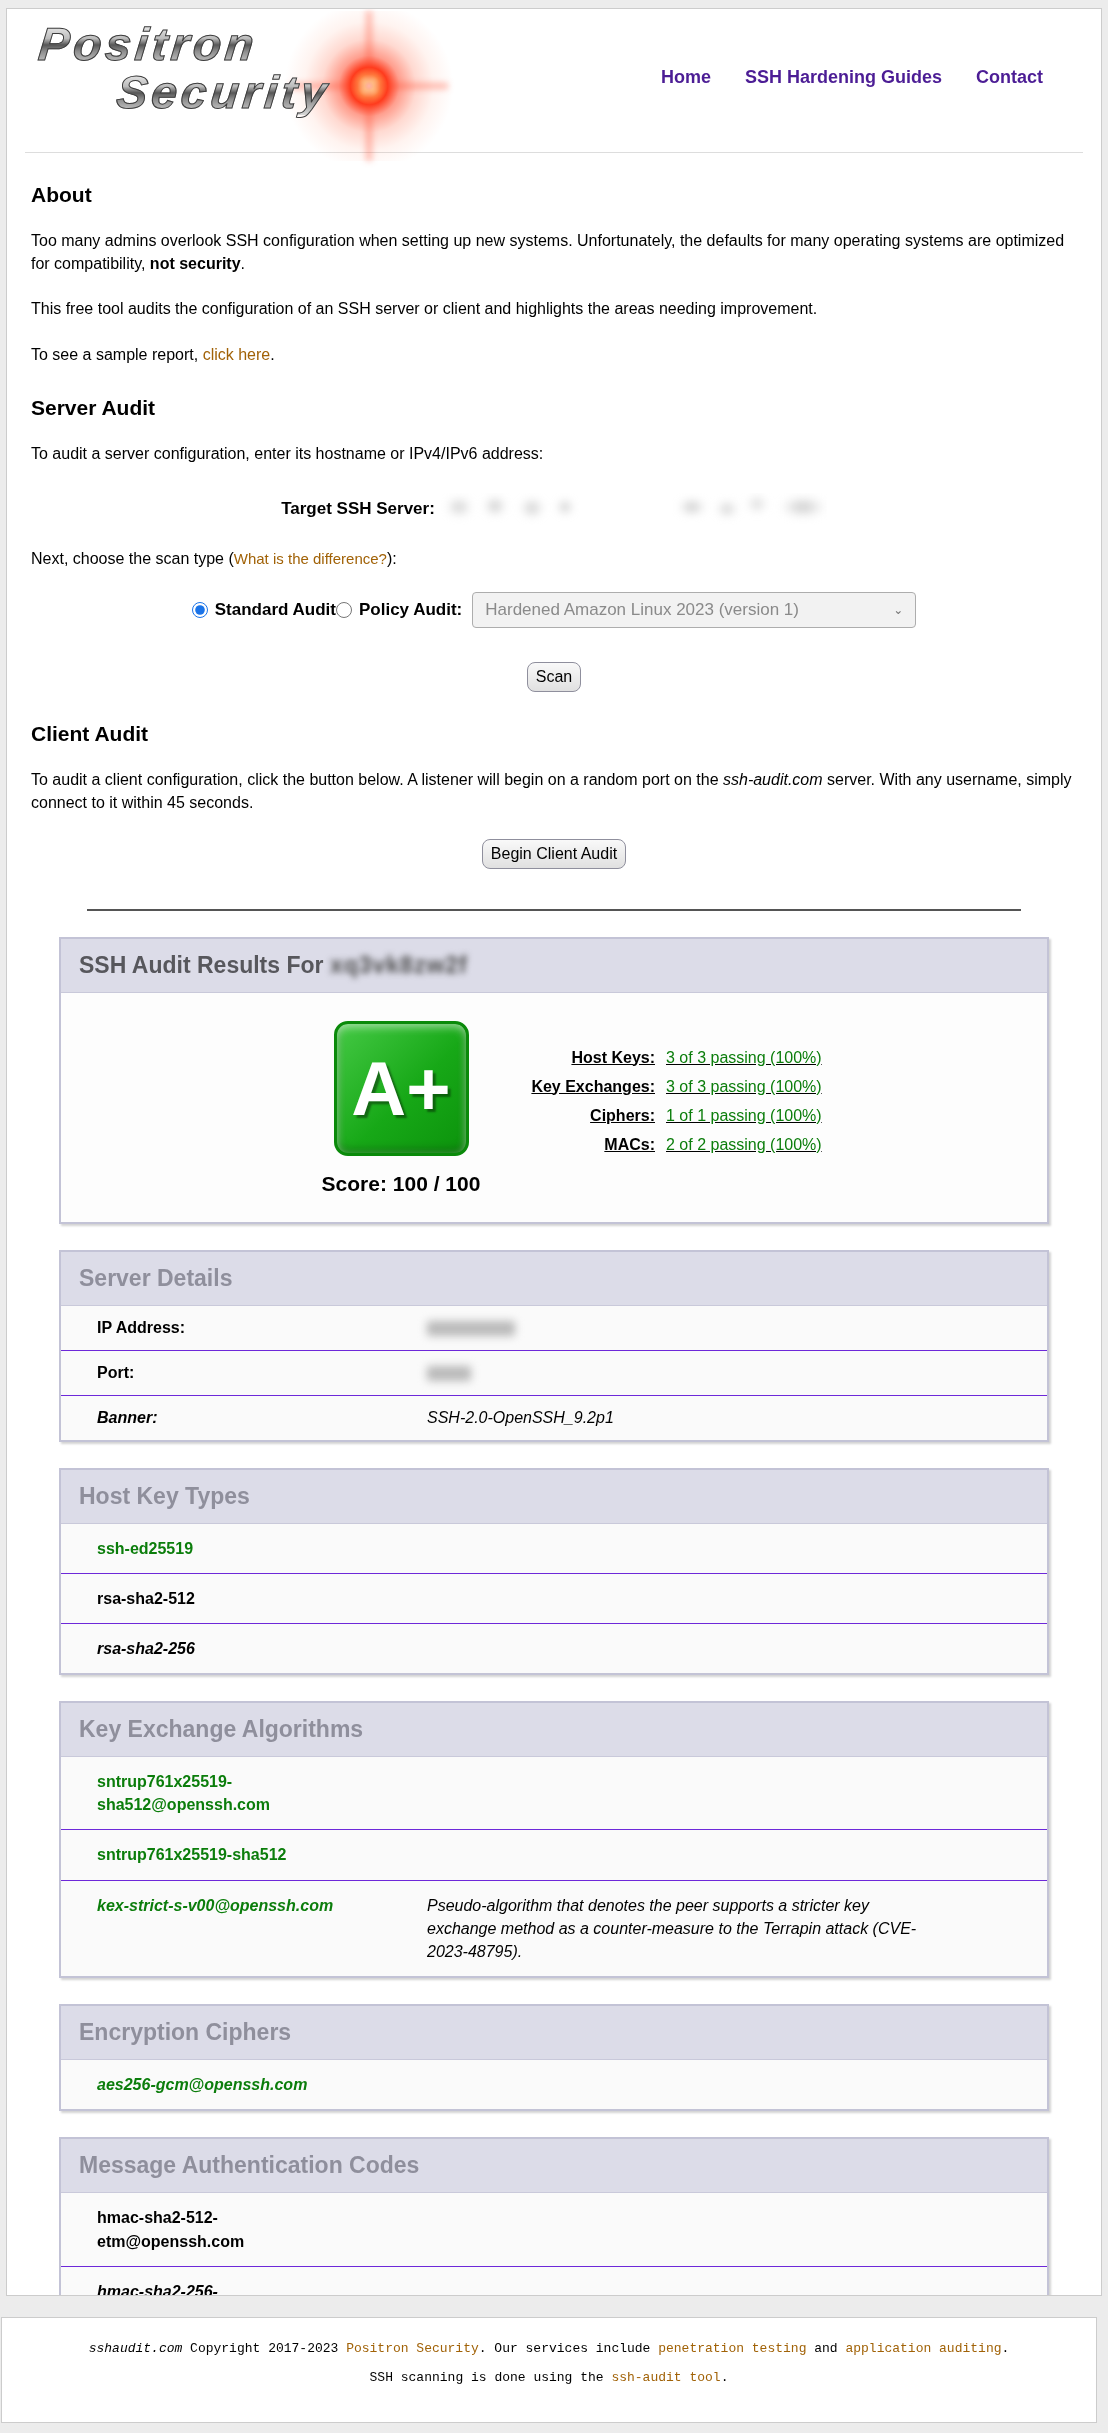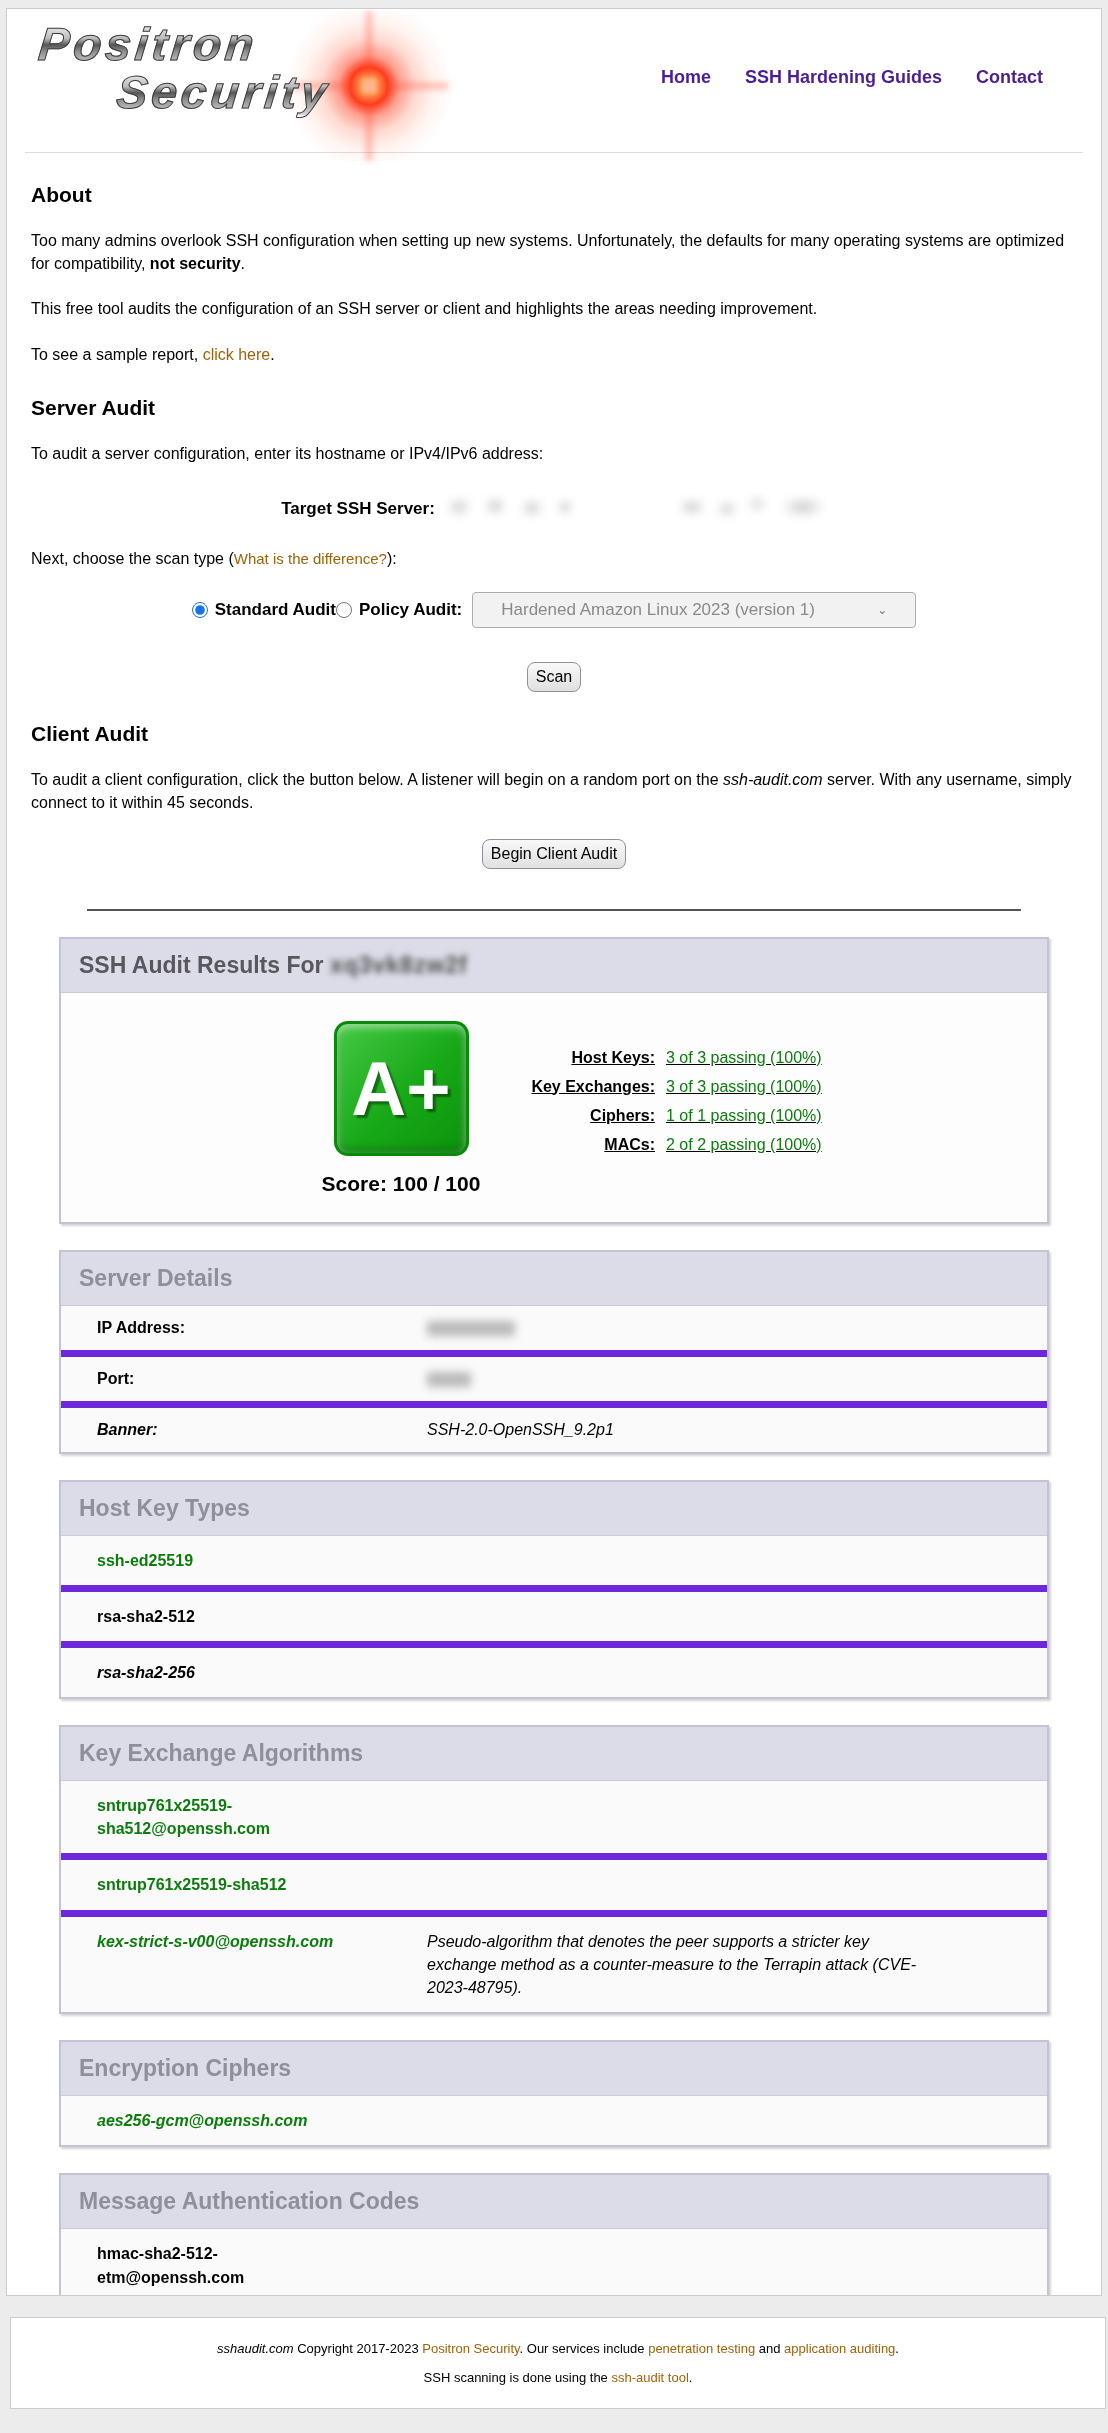--- a/index.html
+++ b/index.html
@@ -65,21 +65,21 @@
       radial-gradient(ellipse 34px 15px at 366px 18px, #c4c4c4 0%, transparent 66%);
   }
   .scan-type-line { font-size:16px; margin-top:30px; }
   .scan-row { display:flex; justify-content:center; align-items:center; margin-top:22px; font-weight:bold; font-size:17px; }
   .scan-row input[type="radio"] { width:16px; height:16px; margin:0 7px 0 0; accent-color:#1a73e8; }
   .radio2 { margin-left:16px; }
   .fake-select {
     width:444px; height:36px; margin-left:10px;
     background:#f2f2f2; border:1px solid #adadad; border-radius:4px;
     display:flex; align-items:center; justify-content:space-between;
-    padding:0 28px; font-weight:normal; font-size:17px; color:#8a8a8a;
+    padding:0 12px; font-weight:normal; font-size:17px; color:#8a8a8a;
   }
   .chev { font-size:12px; color:#777; }
   .btn {
     font-family:Liberation Sans, sans-serif;
     font-size:16px; padding:5px 8px;
     background:linear-gradient(180deg,#f9f9f9,#e0e0e0);
     border:1px solid #8f8f9d; border-radius:8px; color:#000;
   }
   .scan-btn-row { text-align:center; margin-top:34px; }
   .client-btn-row { text-align:center; margin-top:24px; }
@@ -109,36 +109,36 @@
     display:flex; align-items:center; justify-content:center;
     text-shadow:3px 3px 2px rgba(0,0,0,0.4);
     box-shadow:inset 0 3px 8px rgba(255,255,255,0.55), inset 0 -4px 8px rgba(0,0,0,0.25);
   }
   .score { font-weight:bold; font-size:21px; margin-top:16px; }
   .stats-col { margin-left:4px; padding-top:22px;text-decoration:underline; }
   .stat-row { display:flex; line-height:29px; }
   .stat-label { width:150px; text-align:right; font-weight:bold; font-size:16px; }
   .stat-value { padding-left:11px; font-size:16px; color:#0b7d0b; }
   
-  .drow { display:flex; align-items:flex-start; padding:13px 0; border-bottom:7px solid #6d28d9; background:#fafafa; }
+  .drow { display:flex; align-items:flex-start; padding:13px 0; border-bottom:1px solid #6d28d9; background:#fafafa; }
   .drow:last-child { border-bottom:none;font-style:italic; }
   .dlabel { width:366px; padding-left:36px; font-weight:bold; font-size:16px; flex-shrink:0; }
   .dvalue { font-size:16px; }
   .redact { display:inline-block; height:15px; background:#b9b9b9; border-radius:2px; filter:blur(4px); vertical-align:middle; }
   .redact.ip { width:88px; }
   .redact.port { width:44px; }
   .alg-name { width:366px; padding-left:36px; padding-right:90px; font-weight:bold; font-size:16px; line-height:1.45; flex-shrink:0; color:#0b7d0b; }
   .alg-name.plain { color:#000; }
   .alg-name.narrow { padding-right:140px; }
   .alg-desc { flex:1; padding-right:120px; font-size:16px; line-height:1.45; }
   
   .footer-card {
-    position:absolute; left:10px; top:2317px; width:1096px; height:92px;
+    position:absolute; left:1px; top:2317px; width:1096px; height:106px;
     background:#fff; border:1px solid #ccc; text-align:center;
-    font-size:13px; padding-top:23px;
+    font-size:13px; padding-top:23px;font-family:Liberation Mono, monospace;
   }
   .footer-line { margin-bottom:14px; }
 </style>
 </head>
 <body>
 
 <div class="main-card">
 
   <div class="header">
     <div class="logo">

